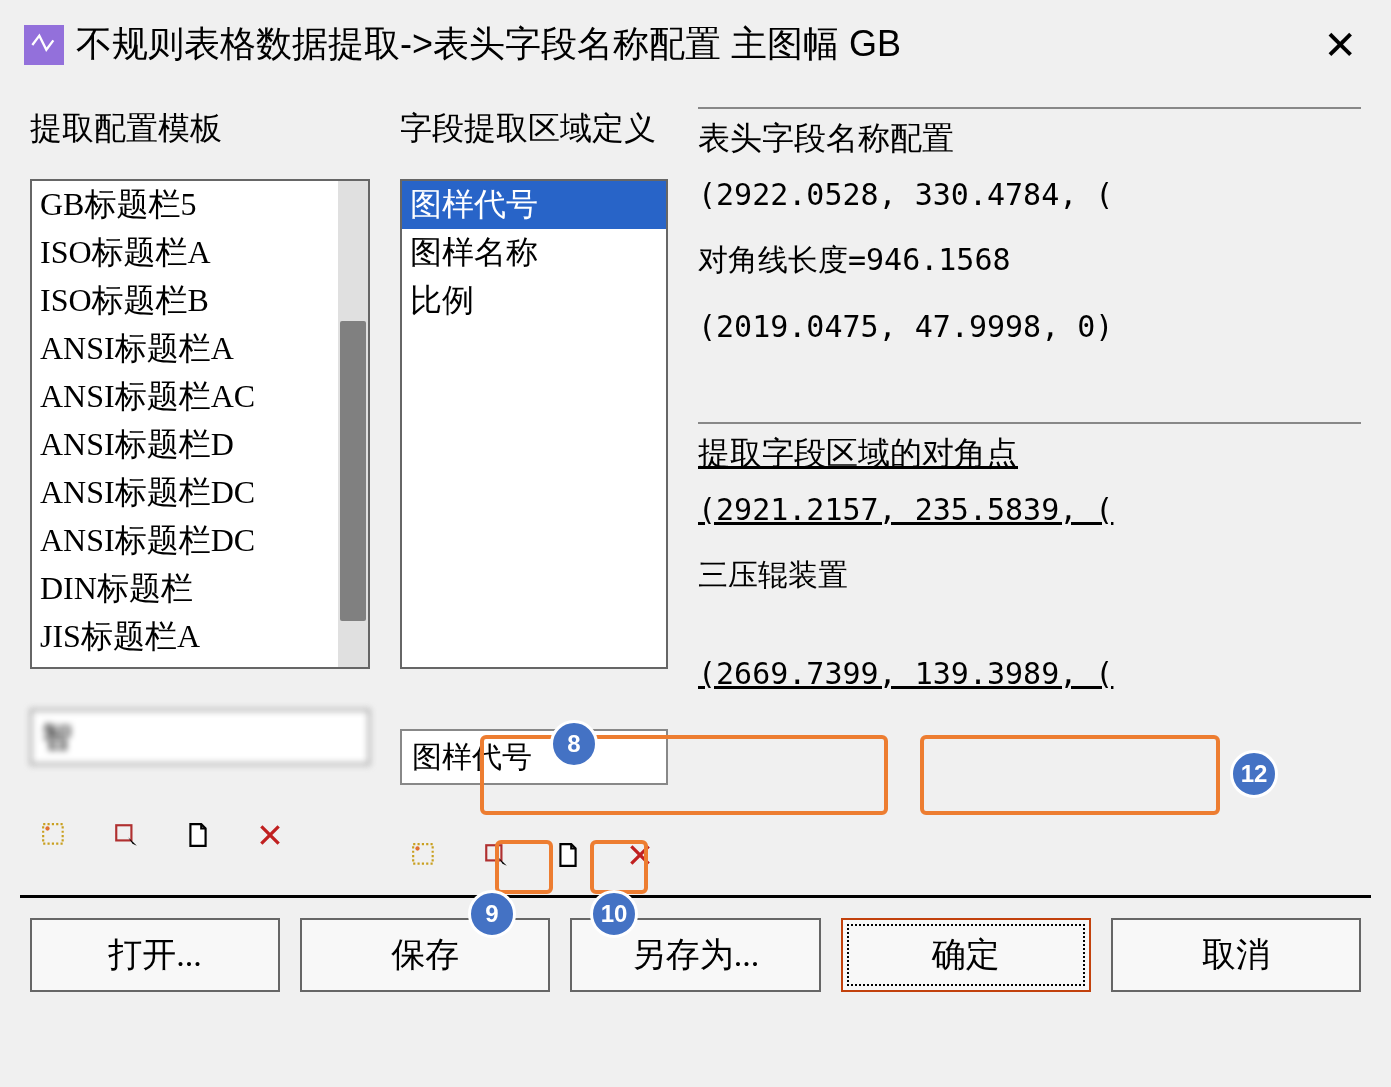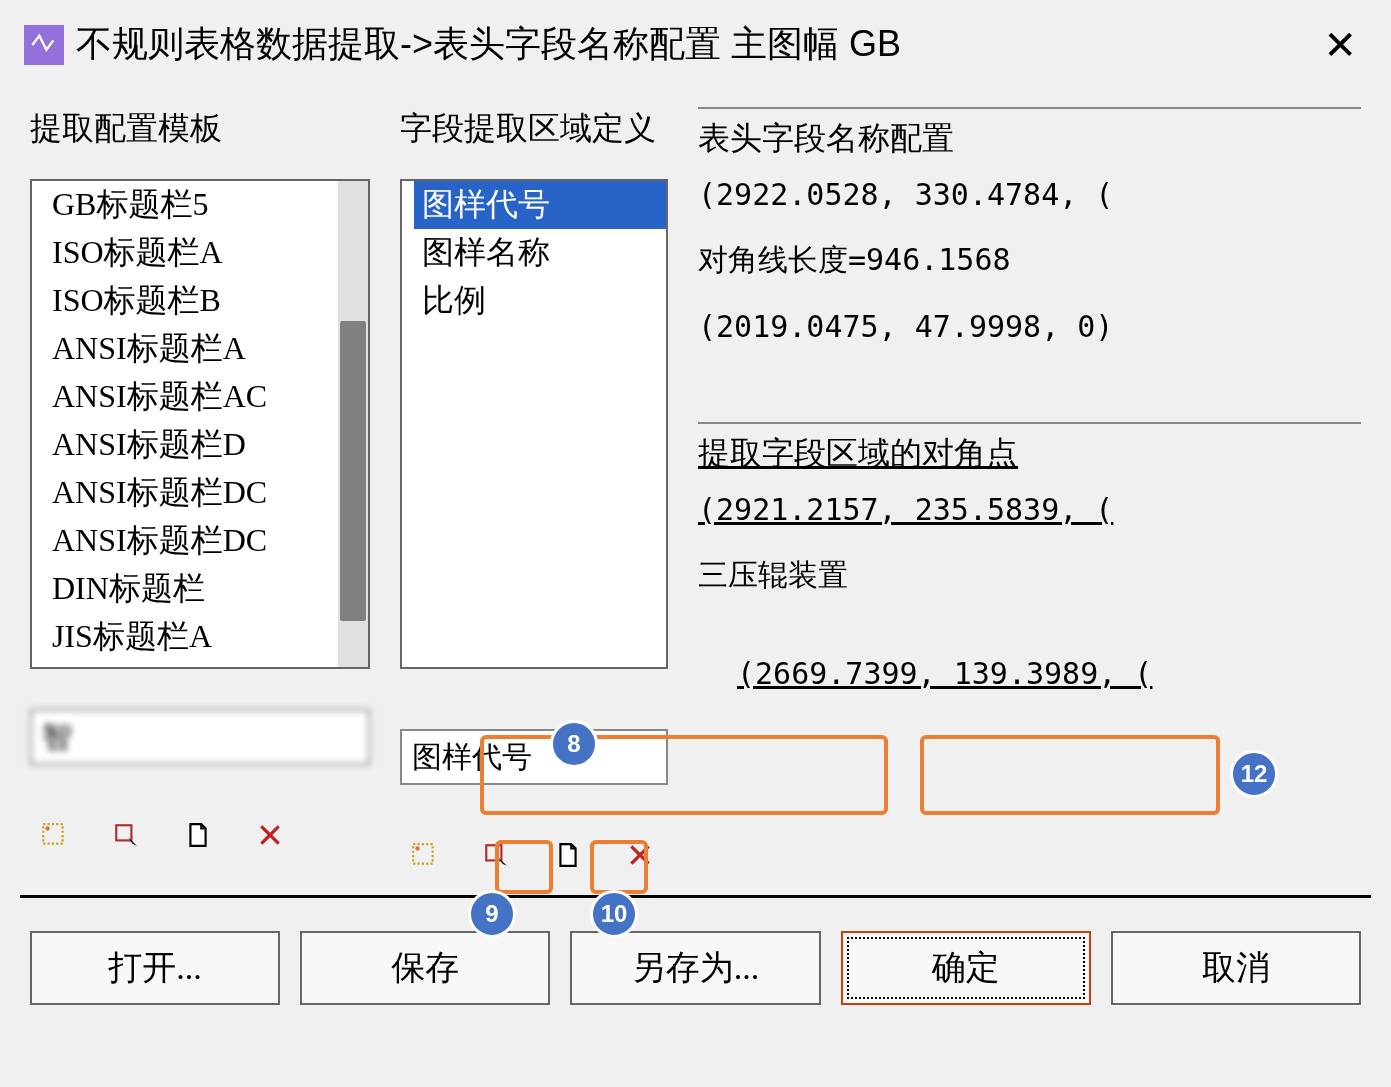--- a/index.html
+++ b/index.html
@@ -60,21 +60,20 @@
     .listbox {
       border: 2px solid #666;
       background: #fff;
       height: 490px;
       overflow: hidden;
       position: relative;
     }
     .listbox-inner {
       height: 100%;
       overflow-y: auto;
-      padding-left: 12px;
     }
     .list-item {
       font-size: 32px;
       font-family: "SimSun", serif;
       padding: 2px 8px;
       color: #000;
       white-space: nowrap;
       cursor: pointer;
     }
     .list-item.selected {
@@ -145,21 +144,21 @@
       margin-top: 30px;
       text-decoration: underline;
     }
     .bottom-divider {
       border-top: 3px solid #000;
       margin: 10px 20px 0 20px;
     }
     .bottom-buttons {
       display: flex;
       gap: 20px;
-      padding: 33px 30px;
+      padding: 20px 30px;
     }
     .btn {
       flex: 1;
       border: 2px solid #666;
       background: #f8f8f8;
       font-size: 34px;
       padding: 12px 0;
       text-align: center;
       cursor: pointer;
       font-family: "SimSun", serif;
@@ -307,21 +306,21 @@
     <div class="group-box">
       <div class="group-title">表头字段名称配置</div>
       <div class="coord-text">(2922.0528, 330.4784, (</div>
       <div class="coord-text">对角线长度=946.1568</div>
       <div class="coord-text">(2019.0475, 47.9998, 0)</div>
     </div>
     <div class="group-box right-group-2">
       <div class="group-title">提取字段区域的对角点</div>
       <div class="coord-text">(2921.2157, 235.5839, (</div>
       <div class="coord-text field-value-highlight">三压辊装置</div>
-      <div class="coord-text" style="margin-top:28px;margin-left:39px;">(2669.7399, 139.3989, (</div>
+      <div class="coord-text" style="margin-top:28px;">(2669.7399, 139.3989, (</div>
     </div>
   </div>
 </div>
 
 <div class="bottom-divider"></div>
 
 <div class="bottom-buttons">
   <div class="btn">打开...</div>
   <div class="btn">保存</div>
   <div class="btn">另存为...</div>

